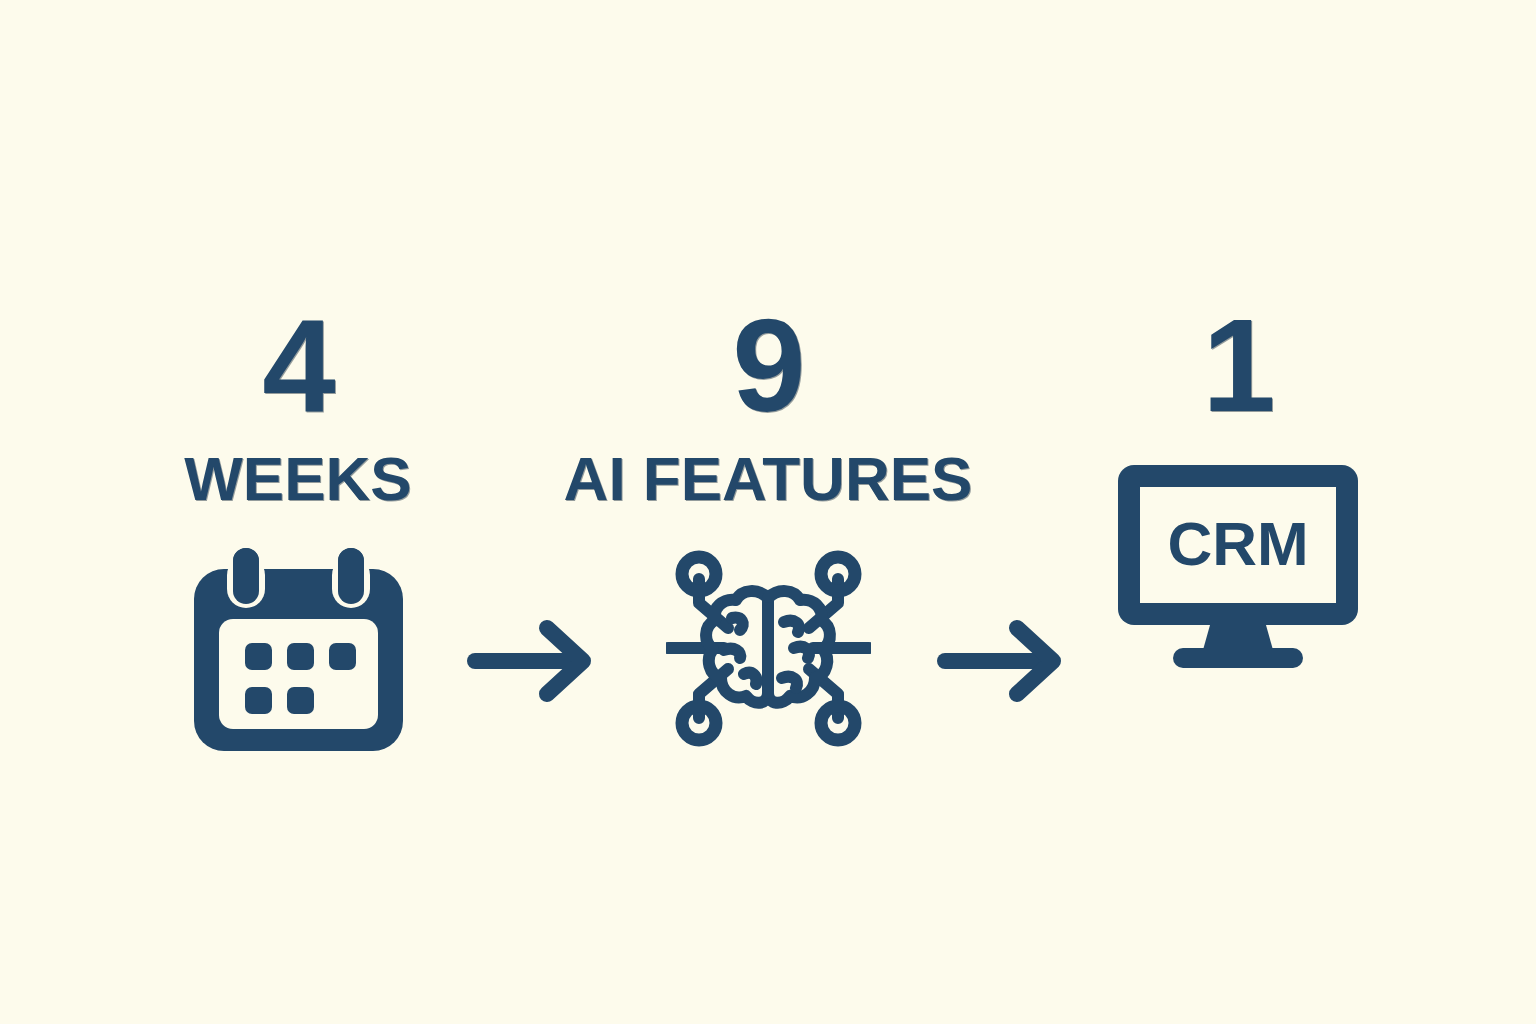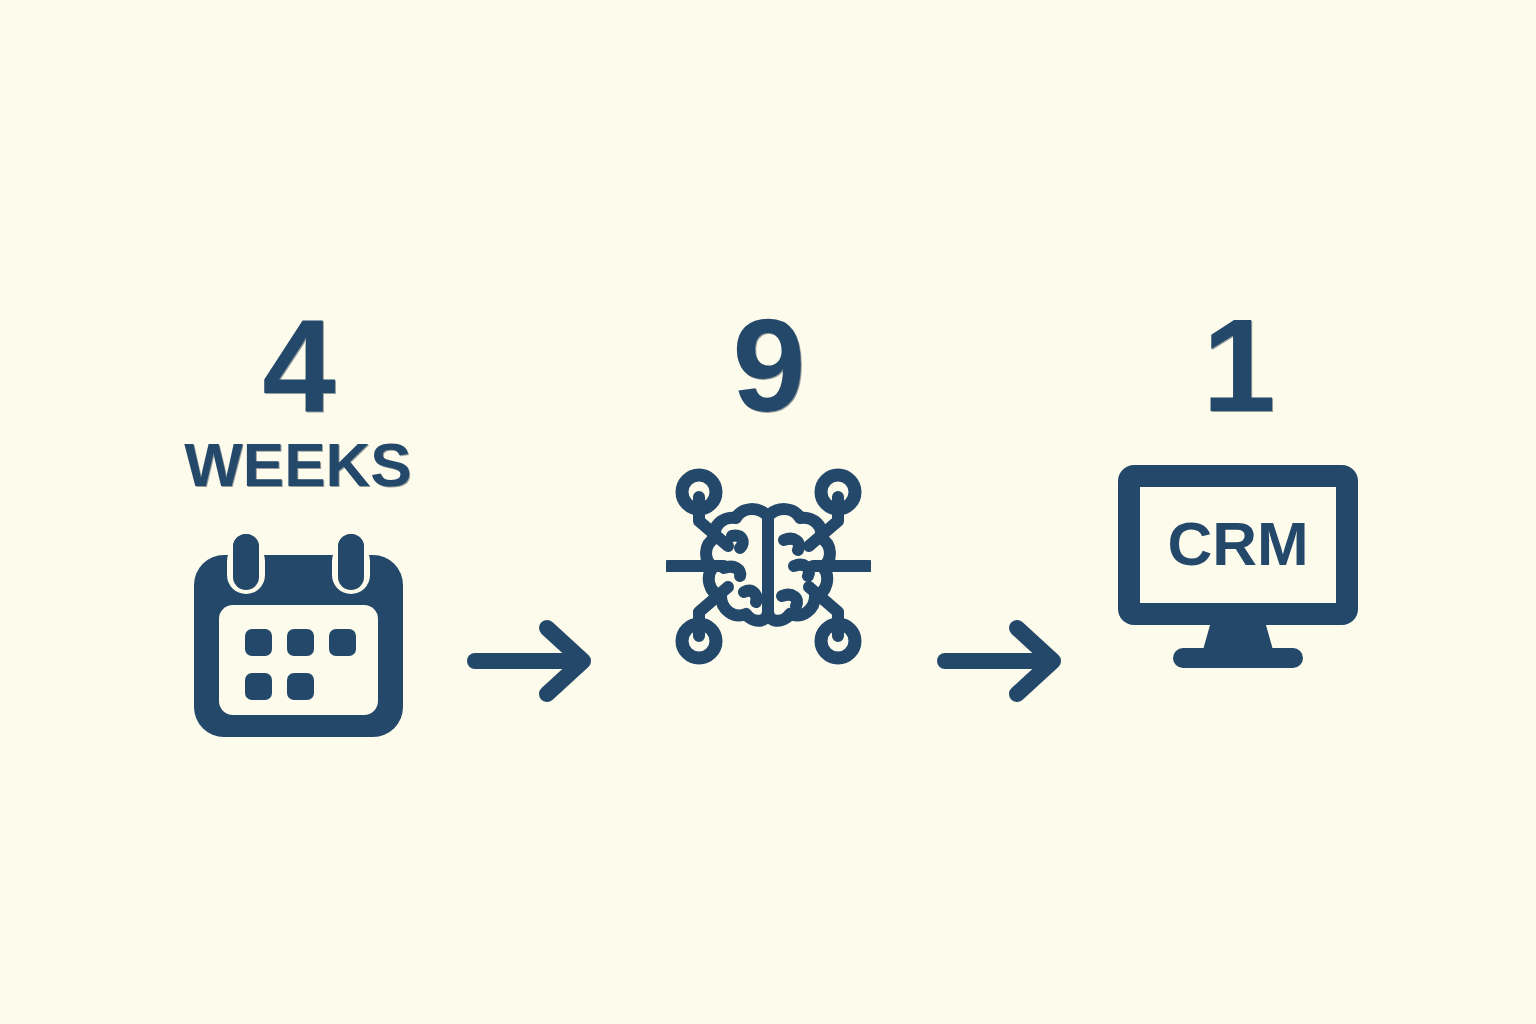--- a/index.html
+++ b/index.html
@@ -51,21 +51,21 @@
     text-shadow: 1px 1px 0 rgba(20,40,60,0.45);
   }
   .step-label {
     font-family: "Liberation Sans", sans-serif;
     font-weight: bold;
     font-size: 62px;
     line-height: 1;
     color: #23486a;
     letter-spacing: 0px;
     white-space: nowrap;
-    margin-top: 6px;
+    margin-top: 20px;
     text-shadow: 1px 1px 0 rgba(20,40,60,0.45);
   }
   .step-icon {
     margin-top: 28px;
     height: 220px;
     display: flex;
     align-items: center;
     justify-content: center;
   }
   .arrow-wrap {
@@ -124,20 +124,21 @@
 
     <div class="arrow-wrap">
       <svg class="arrow" viewBox="0 0 140 90">
         <line x1="12" y1="45" x2="118" y2="45" stroke="#23486a" stroke-width="16" stroke-linecap="round"></line>
         <polyline points="84,12 120,45 84,78" fill="none" stroke="#23486a" stroke-width="16" stroke-linecap="round" stroke-linejoin="round"></polyline>
       </svg>
     </div>
 
     <div class="step step-2">
       <div class="step-number">9</div>
+      <div class="step-label">AI FEATURES</div>
       <div class="step-icon">
         <svg class="icon-svg" width="205" height="205" viewBox="0 0 205 205">
           <g fill="none" stroke="#23486a" stroke-width="12" stroke-linecap="round" stroke-linejoin="round">
 
             <path d="M33 33 L33 57 L62 82"></path>
             <path d="M172 33 L172 57 L143 82"></path>
             <path d="M33 172 L33 148 L62 123"></path>
             <path d="M172 172 L172 148 L143 123"></path>
 
             <line x1="2" y1="102" x2="58" y2="102"></line>

